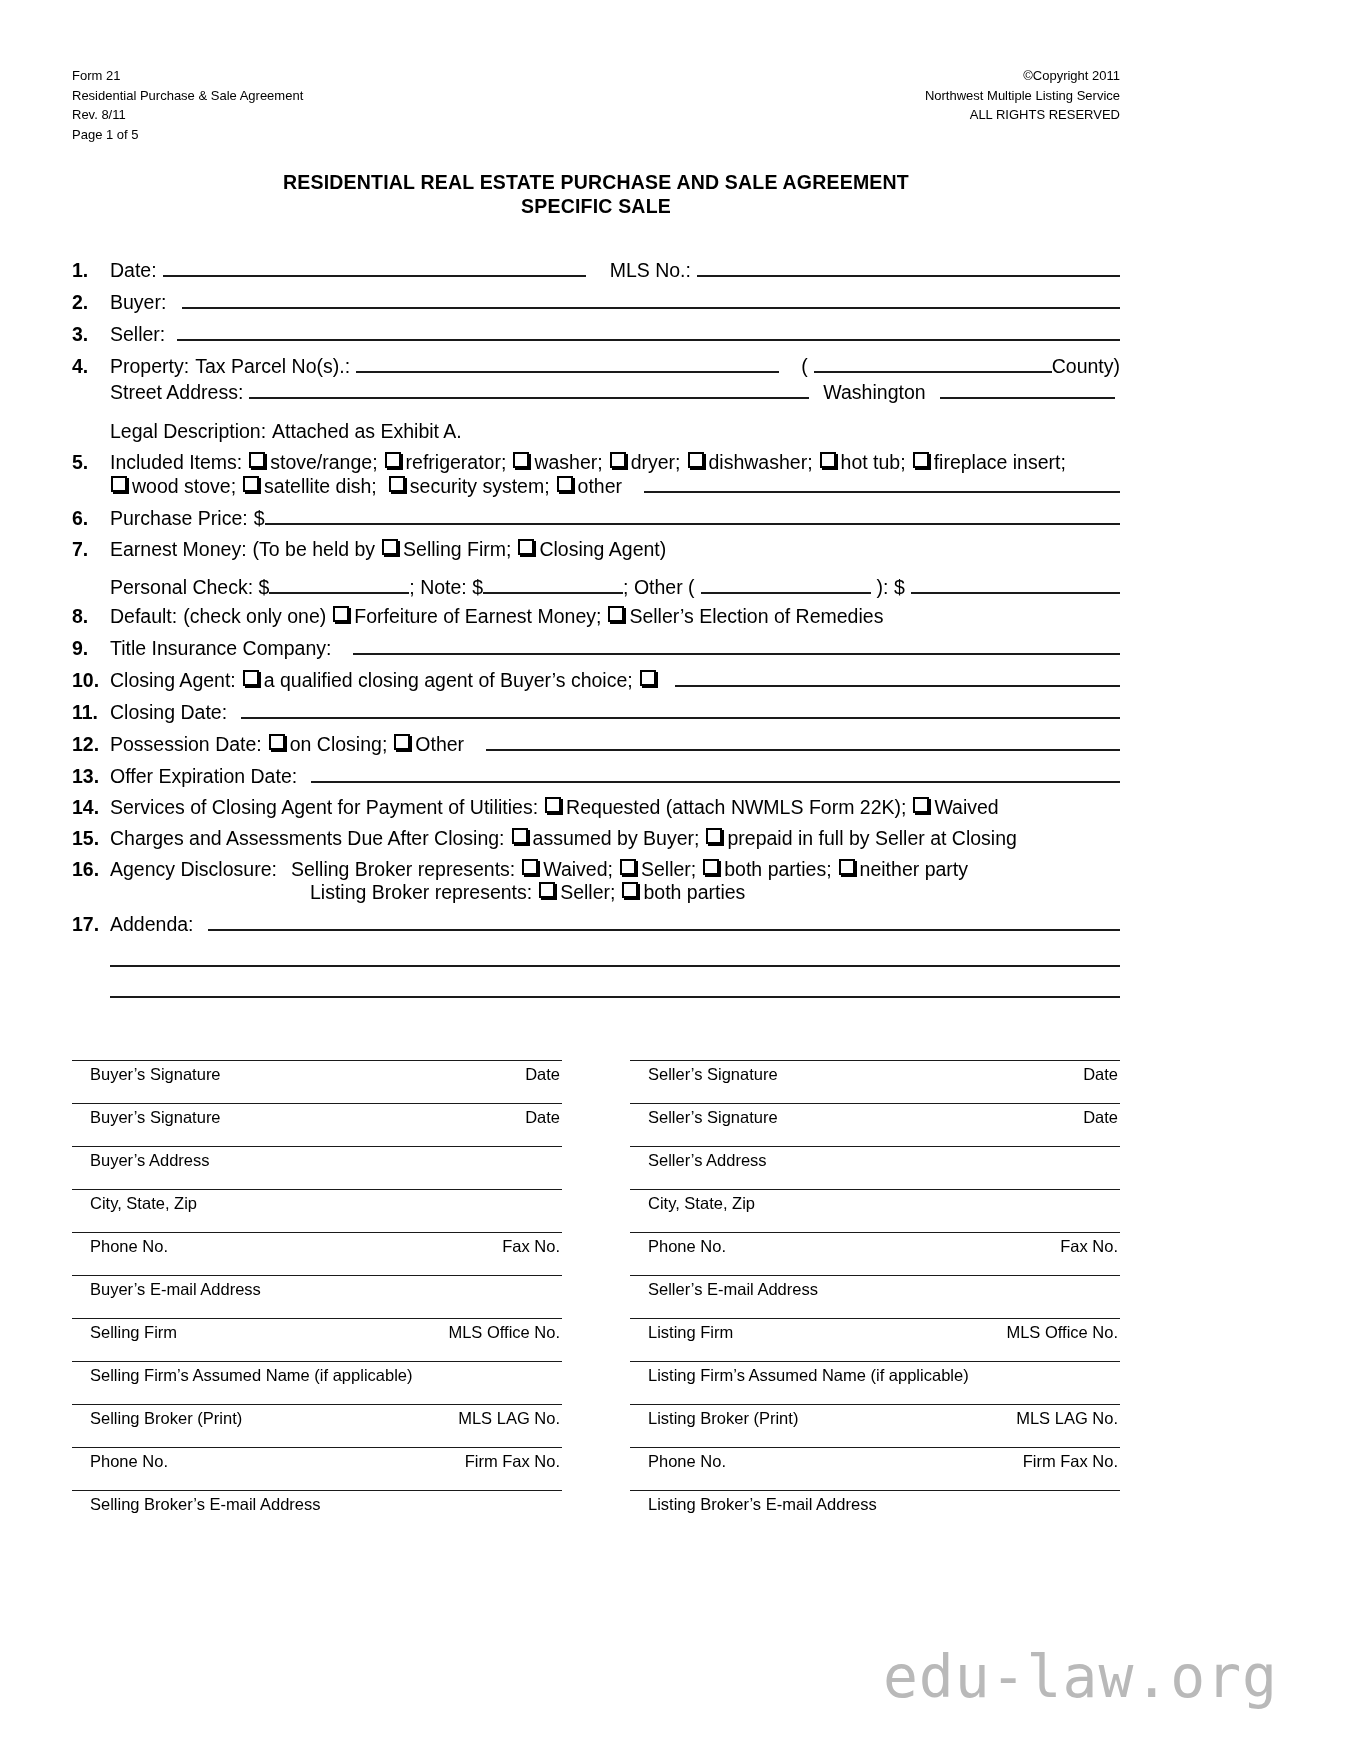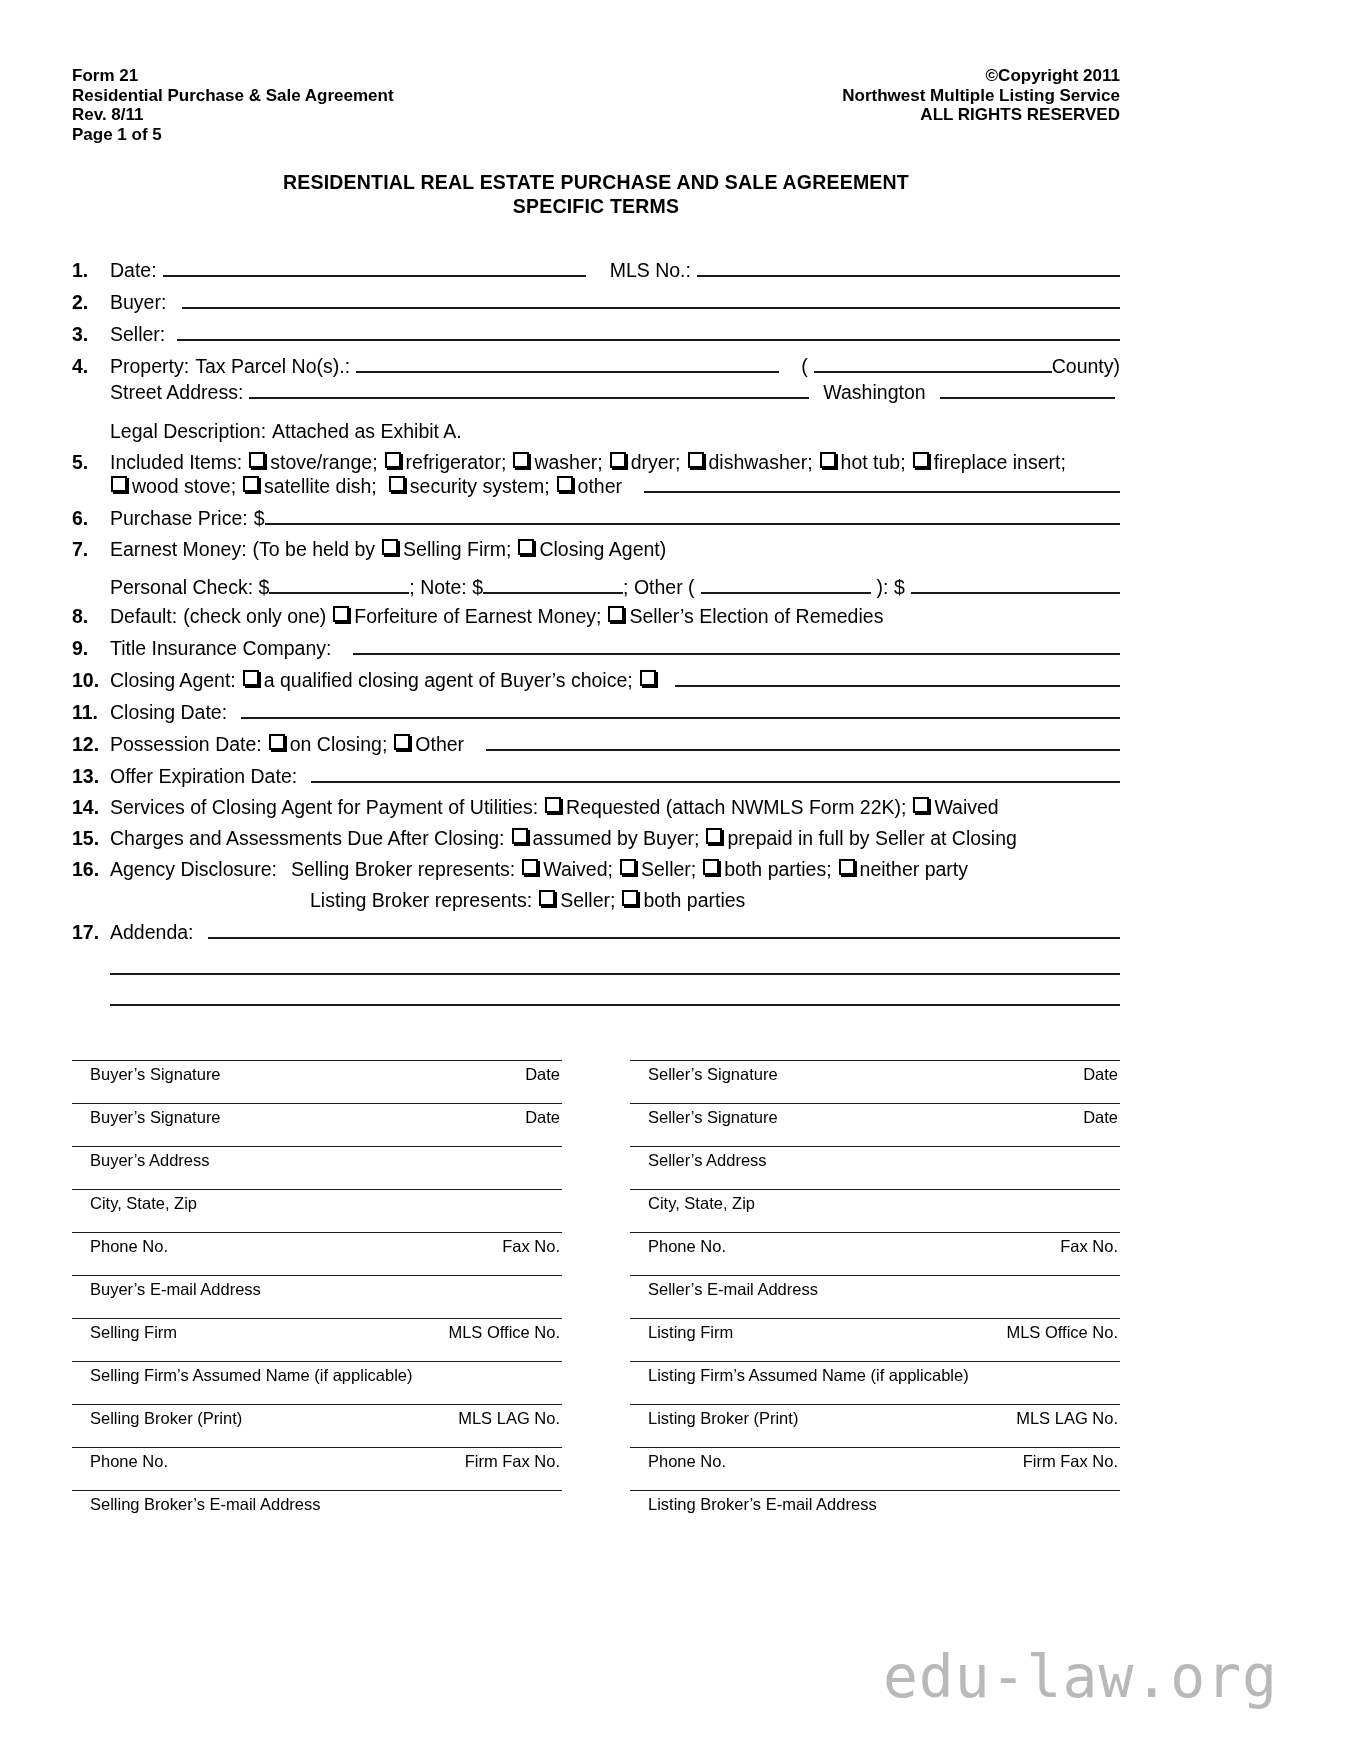--- a/index.html
+++ b/index.html
@@ -25,23 +25,22 @@
     left: 72px;
     top: 66px;
     width: 1048px;
   }
 
   
   .hdr {
     display: flex;
     justify-content: space-between;
     align-items: flex-start;
-    font-size: 17px;
+    font-size: 13px;
     line-height: 19.5px;
-    font-weight: bold;
   }
   .hdr-left div, .hdr-right div { white-space: nowrap; }
   .hdr-right { text-align: right; }
 
   
   .title {
     text-align: center;
     font-weight: bold;
     font-size: 19.5px;
     line-height: 24px;
@@ -161,21 +160,21 @@
       </div>
       <div class="hdr-right">
         <div>©Copyright 2011</div>
         <div>Northwest Multiple Listing Service</div>
         <div>ALL RIGHTS RESERVED</div>
       </div>
     </div>
 
     <div class="title">
       <div>RESIDENTIAL REAL ESTATE PURCHASE AND SALE AGREEMENT</div>
-      <div>SPECIFIC TERMS</div>
+      <div>SPECIFIC SALE</div>
     </div>
 
     <div class="items">
 
       <div class="row">
         <div class="num">1.</div>
         <div class="body">
           <b class="lbl">Date:</b>
           <span class="sp"></span>
           <span class="fill" style="max-width:448px"></span>
@@ -422,21 +421,21 @@
           <b class="lbl">Charges and Assessments Due After Closing:</b>
           <span class="sp"></span>
           <span class="cb"></span>
           <span class="t">assumed by Buyer;</span>
           <span class="sp"></span>
           <span class="cb"></span>
           <span class="t">prepaid in full by Seller at Closing</span>
         </div>
       </div>
 
-      <div class="row" style="margin-bottom:8px">
+      <div class="row" style="margin-bottom:0">
         <div class="num">16.</div>
         <div class="body">
           <b class="lbl">Agency Disclosure:</b>
           <span class="sp" style="width:14px;flex:0 0 14px"></span>
           <span class="t">Selling Broker represents:</span>
           <span class="sp"></span>
           <span class="cb"></span>
           <span class="t">Waived;</span>
           <span class="sp"></span>
           <span class="cb"></span>

